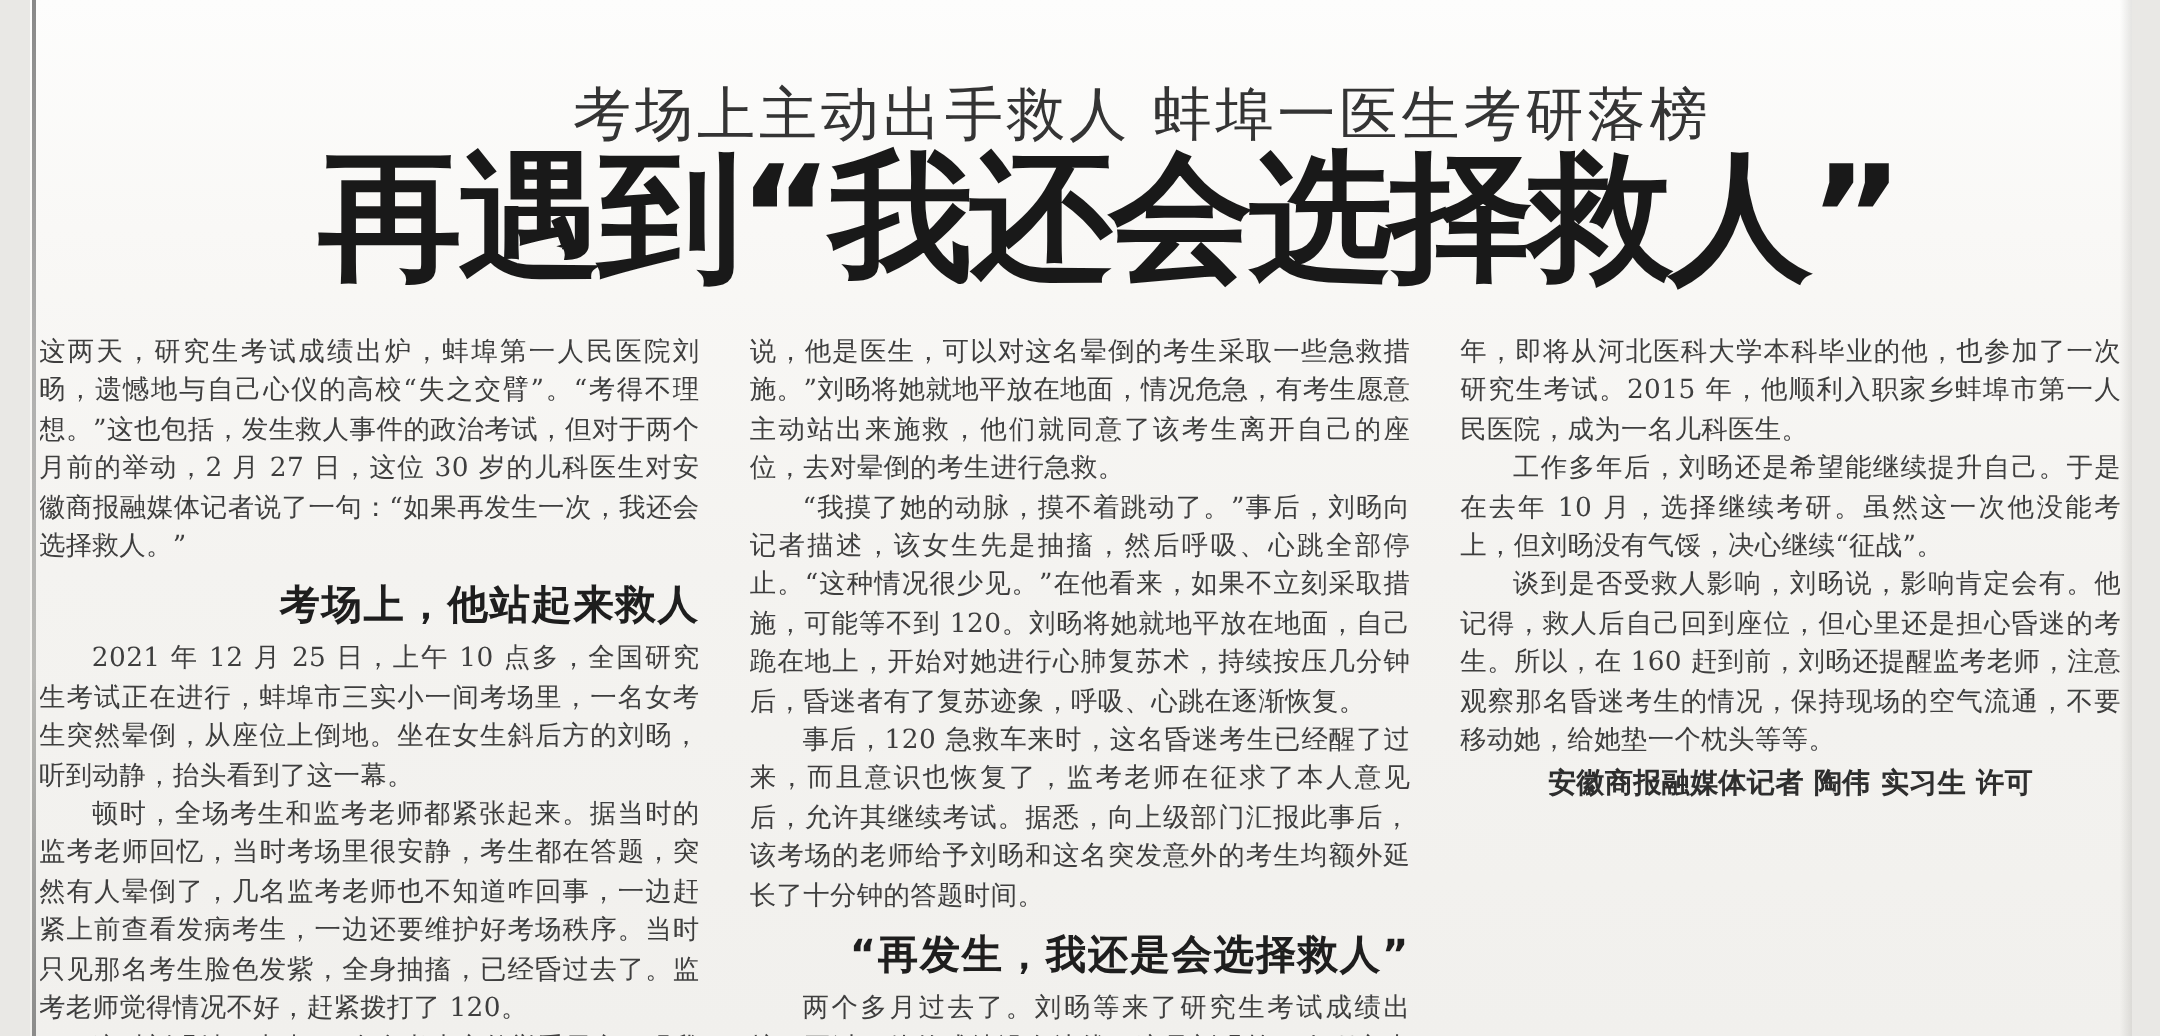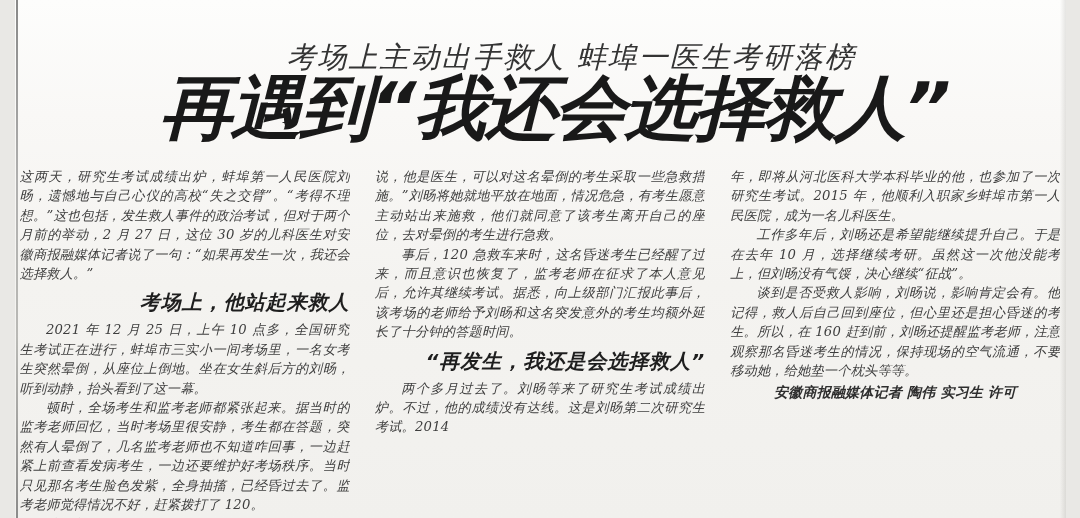--- a/index.html
+++ b/index.html
@@ -4,21 +4,20 @@
 <style>
   html,body{margin:0;padding:0;background:#e9e8e5;}
   .page{
     position:relative;
     width:1051px;height:518px;
     margin:0 auto;
     overflow:hidden;
     background:linear-gradient(180deg,#fdfdfc 0%,#f9f8f6 22%,#f4f3f0 55%,#f1f0ed 100%);
     font-family:"DejaVu Serif","Liberation Serif",serif;
     color:#3e3e3e;
-    font-style:italic;
   }
   .edge-line{
     position:absolute;left:1px;top:0;width:2px;height:100%;
     background:linear-gradient(180deg,#4a4a4a 0%,#8a8a8a 35%,#9a9a96 65%,#555 100%);
     opacity:.65;
   }
   .right-shade{
     position:absolute;right:0;top:0;width:6px;height:100%;
     background:linear-gradient(90deg,rgba(0,0,0,0) 0%,rgba(120,118,112,.18) 100%);
   }
@@ -75,20 +74,21 @@
     <div class="col">
       <p>这两天，研究生考试成绩出炉，蚌埠第一人民医院刘旸，遗憾地与自己心仪的高校“失之交臂”。“考得不理想。”这也包括，发生救人事件的政治考试，但对于两个月前的举动，2 月 27 日，这位 30 岁的儿科医生对安徽商报融媒体记者说了一句：“如果再发生一次，我还会选择救人。”</p>
       <h2 class="sec-head">考场上，他站起来救人</h2>
       <p class="ind">2021 年 12 月 25 日，上午 10 点多，全国研究生考试正在进行，蚌埠市三实小一间考场里，一名女考生突然晕倒，从座位上倒地。坐在女生斜后方的刘旸，听到动静，抬头看到了这一幕。</p>
       <p class="ind">顿时，全场考生和监考老师都紧张起来。据当时的监考老师回忆，当时考场里很安静，考生都在答题，突然有人晕倒了，几名监考老师也不知道咋回事，一边赶紧上前查看发病考生，一边还要维护好考场秩序。当时只见那名考生脸色发紫，全身抽搐，已经昏过去了。监考老师觉得情况不好，赶紧拨打了 120。</p>
       <p class="ind">这时刘旸站了出来。“有名考生突然举手示意，跟我们</p>
     </div>
 
     <div class="col">
       <p>说，他是医生，可以对这名晕倒的考生采取一些急救措施。”刘旸将她就地平放在地面，情况危急，有考生愿意主动站出来施救，他们就同意了该考生离开自己的座位，去对晕倒的考生进行急救。</p>
+      <p class="ind">“我摸了她的动脉，摸不着跳动了。”事后，刘旸向记者描述，该女生先是抽搐，然后呼吸、心跳全部停止。“这种情况很少见。”在他看来，如果不立刻采取措施，可能等不到 120。刘旸将她就地平放在地面，自己跪在地上，开始对她进行心肺复苏术，持续按压几分钟后，昏迷者有了复苏迹象，呼吸、心跳在逐渐恢复。</p>
       <p class="ind">事后，120 急救车来时，这名昏迷考生已经醒了过来，而且意识也恢复了，监考老师在征求了本人意见后，允许其继续考试。据悉，向上级部门汇报此事后，该考场的老师给予刘旸和这名突发意外的考生均额外延长了十分钟的答题时间。</p>
       <h2 class="sec-head">“再发生，我还是会选择救人”</h2>
       <p class="ind">两个多月过去了。刘旸等来了研究生考试成绩出炉。不过，他的成绩没有达线。这是刘旸第二次研究生考试。2014</p>
     </div>
 
     <div class="col">
       <p>年，即将从河北医科大学本科毕业的他，也参加了一次研究生考试。2015 年，他顺利入职家乡蚌埠市第一人民医院，成为一名儿科医生。</p>
       <p class="ind">工作多年后，刘旸还是希望能继续提升自己。于是在去年 10 月，选择继续考研。虽然这一次他没能考上，但刘旸没有气馁，决心继续“征战”。</p>
       <p class="ind">谈到是否受救人影响，刘旸说，影响肯定会有。他记得，救人后自己回到座位，但心里还是担心昏迷的考生。所以，在 160 赶到前，刘旸还提醒监考老师，注意观察那名昏迷考生的情况，保持现场的空气流通，不要移动她，给她垫一个枕头等等。</p>
       <p class="byline">安徽商报融媒体记者 陶伟 实习生 许可</p>

